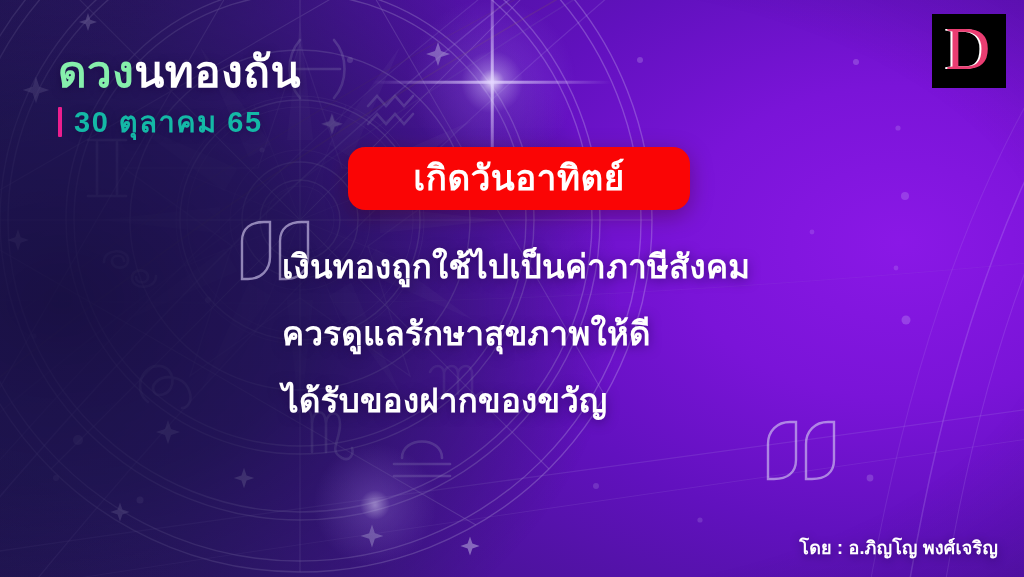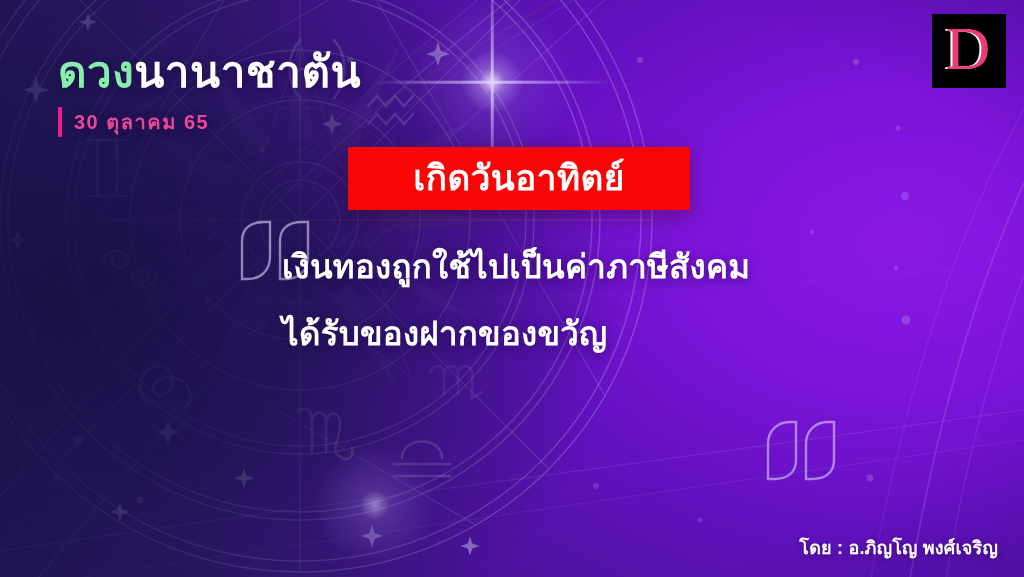--- a/index.html
+++ b/index.html
@@ -74,42 +74,42 @@
   .h-pink{color:#86efac;}
   .h-white{color:#ffffff;}
   .dateline{
     display:flex;align-items:center;gap:12px;
     margin-top:13px;
   }
   .date-bar{
     width:4px;height:30px;background:#ec1e8e;border-radius:1px;flex:0 0 auto;
   }
   .date-text{
-    color:#ec4899;font-size:20px;font-weight:600;letter-spacing:1.5px;
+    color:#14b8a6;font-size:29px;font-weight:600;letter-spacing:1.5px;
     text-shadow:0 2px 8px rgba(20,0,55,.5);
   }
 
   .logo{
     position:absolute;right:18px;top:14px;
     width:74px;height:74px;background:#000000;
     display:flex;align-items:center;justify-content:center;
     overflow:hidden;
   }
   .logo .d{
     font-family:"Liberation Serif","DejaVu Serif",serif;
     font-size:62px;line-height:1;font-weight:400;
     color:#ea3d72;
     position:relative;left:-1px;top:-3px;
     text-shadow:-2px 0 0 #ffffff;
   }
 
   .badge{
     position:absolute;left:348px;top:147px;
     width:342px;height:63px;
-    background:#fa0505;border-radius:1px;
+    background:#fa0505;border-radius:17px;
     display:flex;align-items:center;justify-content:center;
     box-shadow:0 6px 22px rgba(60,0,10,.35);
   }
   .badge-text{
     color:#ffffff;font-size:35px;font-weight:700;letter-spacing:.5px;
     line-height:1;position:relative;top:-1px;
   }
 
   .quote-open,.quote-close{
     position:absolute;
@@ -365,21 +365,21 @@
     </svg>
   </div>
 
   <div class="bg-leftdark"></div>
   <div class="burst"></div>
   <div class="burst2"></div>
   <div class="bg-vignette"></div>
 
   <div class="headline">
     <div class="h-row">
-      <span class="h-pink">ดวง</span><span class="h-white">นานาชาตัน</span>
+      <span class="h-pink">ดวง</span><span class="h-white">นทองถัน</span>
     </div>
     <div class="dateline">
       <span class="date-bar"></span>
       <span class="date-text">30 ตุลาคม 65</span>
     </div>
   </div>
 
   <div class="logo">
     <span class="d">D</span>
   </div>
@@ -401,20 +401,21 @@
     <svg viewBox="0 0 76 62" xmlns="http://www.w3.org/2000/svg">
       <g fill="none" stroke="#d6cbf2" stroke-width="2.4">
         <path d="M4 60 L4 22 C 4 9, 13 3, 26 3 L32 3 L32 38 C 32 51, 23 60, 10 60 Z"></path>
         <path d="M42 60 L42 22 C 42 9, 51 3, 64 3 L70 3 L70 38 C 70 51, 61 60, 48 60 Z"></path>
       </g>
     </svg>
   </div>
 
   <div class="body-lines">
     <div class="body-line">เงินทองถูกใช้ไปเป็นค่าภาษีสังคม</div>
+    <div class="body-line">ควรดูแลรักษาสุขภาพให้ดี</div>
     <div class="body-line">ได้รับของฝากของขวัญ</div>
   </div>
 
   <div class="credit">
     <div class="credit-line">โดย : อ.ภิญโญ พงศ์เจริญ</div>
   </div>
 
 </div>
 
 </body></html>

